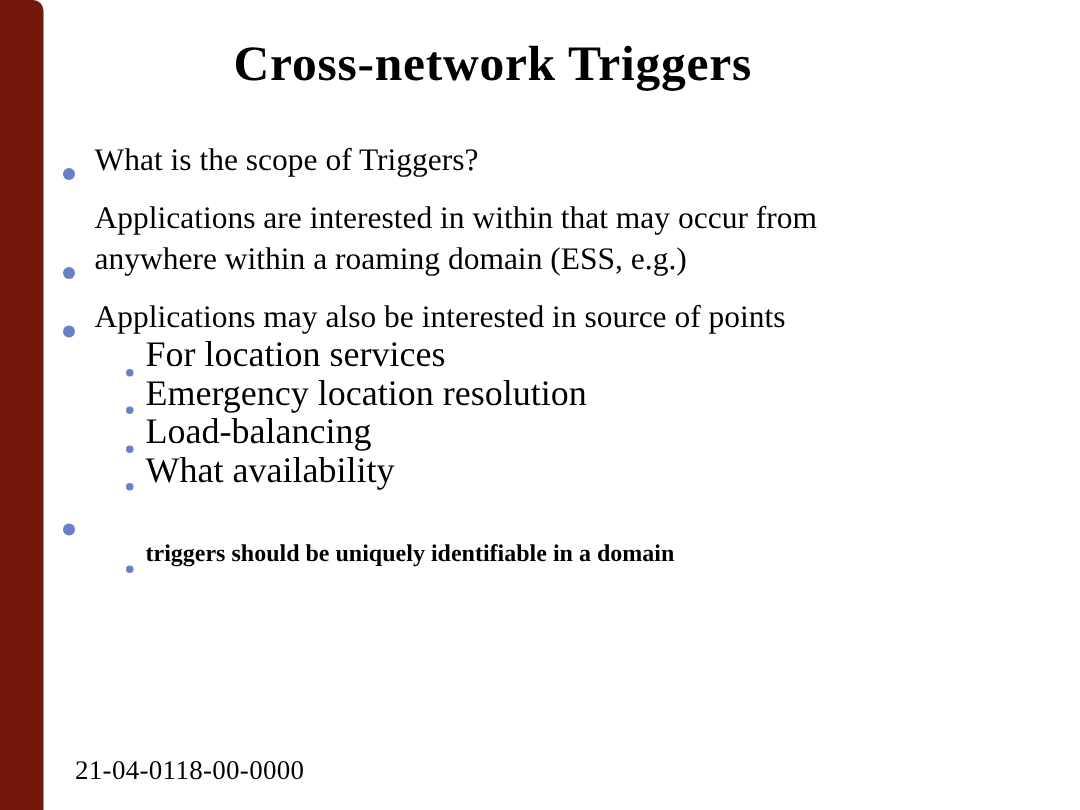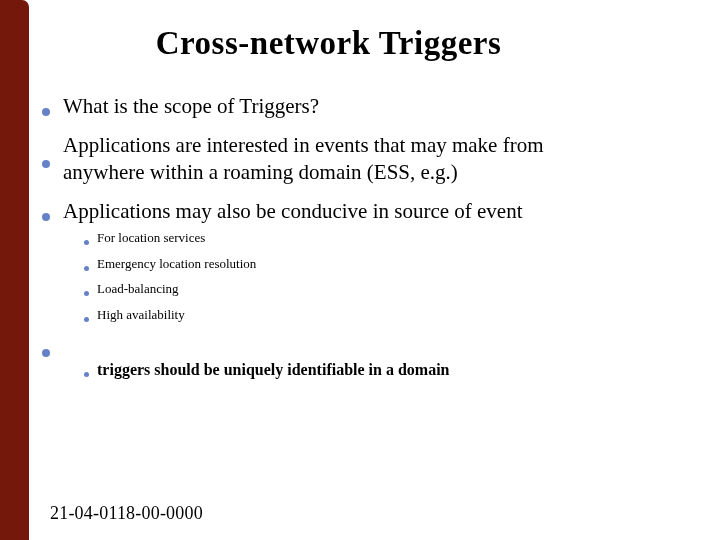--- a/index.html
+++ b/index.html
@@ -36,34 +36,34 @@
     white-space: nowrap;
   }
   .content {
     position: absolute;
     left: 42px;
     top: 93px;
     right: 20px;
   }
   .item {
     display: flex;
-    align-items: center;
+    align-items: flex-end;
   }
   .item.l1 {
     margin-top: 12px;
     font-size: 21px;
     line-height: 27px;
   }
   .item.l1.first {
     margin-top: 0;
   }
   .item.l2 {
     margin-left: 42px;
     margin-top: 0;
-    font-size: 13px;
+    font-size: 24px;
     line-height: 25.5px;
   }
   .item.l2.bold {
     font-weight: bold;
     font-size: 16px;
     line-height: 25.3px;
   }
   .bullet {
     flex: 0 0 auto;
     border-radius: 50%;
@@ -95,42 +95,42 @@
 <div class="slide" style="color: rgb(0, 0, 0); background: rgb(255, 255, 255);">
   <div class="accent-bar" style="background: rgb(116, 24, 12);"></div>
   <div class="title">Cross-network Triggers</div>
   <div class="content">
       <div class="item l1 first">
         <span class="bullet" style="background: rgb(101, 129, 200);"></span>
         <div class="text">What is the scope of Triggers?</div>
       </div>
       <div class="item l1">
         <span class="bullet" style="background: rgb(101, 129, 200);"></span>
-        <div class="text">Applications are interested in events that may make from
+        <div class="text">Applications are interested in within that may occur from
 anywhere within a roaming domain (ESS, e.g.)</div>
       </div>
       <div class="item l1">
         <span class="bullet" style="background: rgb(101, 129, 200);"></span>
-        <div class="text">Applications may also be conducive in source of event</div>
+        <div class="text">Applications may also be interested in source of points</div>
       </div>
       <div class="item l2">
         <span class="bullet" style="background: rgb(101, 129, 200);"></span>
         <div class="text">For location services</div>
       </div>
       <div class="item l2">
         <span class="bullet" style="background: rgb(101, 129, 200);"></span>
         <div class="text">Emergency location resolution</div>
       </div>
       <div class="item l2">
         <span class="bullet" style="background: rgb(101, 129, 200);"></span>
         <div class="text">Load-balancing</div>
       </div>
       <div class="item l2">
         <span class="bullet" style="background: rgb(101, 129, 200);"></span>
-        <div class="text">High availability</div>
+        <div class="text">What availability</div>
       </div>
       <div class="item l1">
         <span class="bullet" style="background: rgb(101, 129, 200);"></span>
       </div>
       <div class="item l2 bold">
         <span class="bullet" style="background: rgb(101, 129, 200);"></span>
         <div class="text">triggers should be uniquely identifiable in a domain</div>
       </div>
     </div>
   <div class="footer">21-04-0118-00-0000</div>

